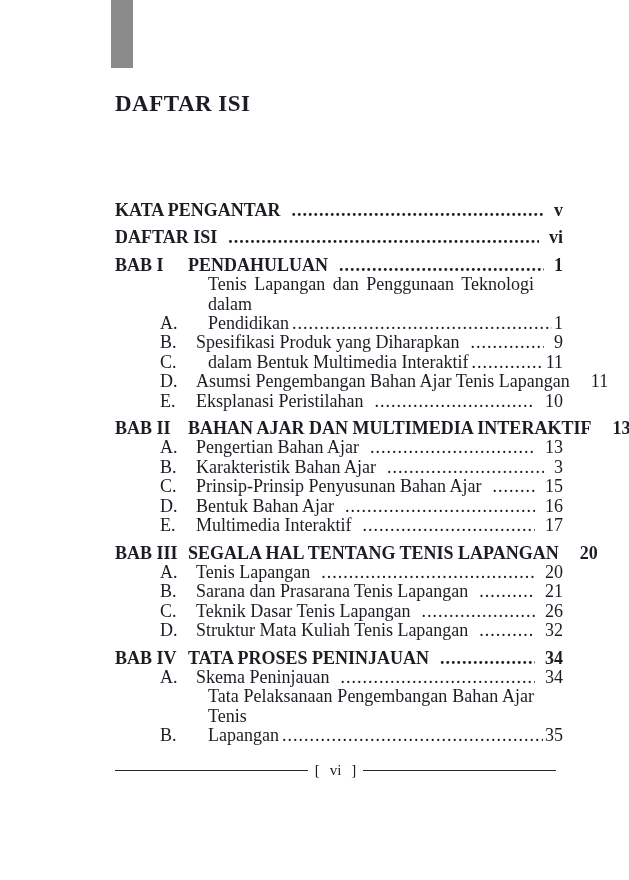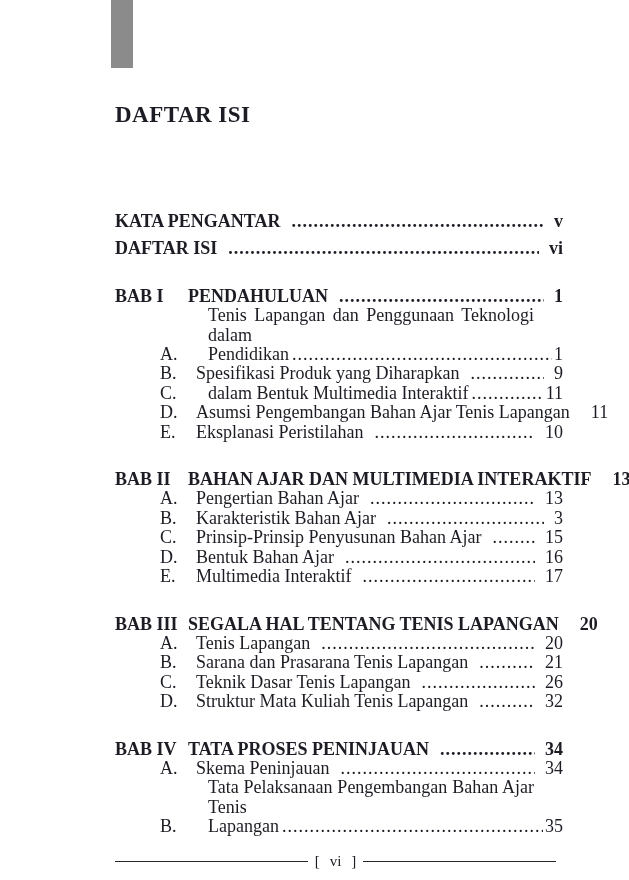--- a/index.html
+++ b/index.html
@@ -15,41 +15,41 @@
   .accent-bar {
     position: absolute;
     left: 111px;
     top: 0;
     width: 22px;
     height: 68px;
   }
   .content {
     position: absolute;
     left: 115px;
-    top: 16px;
+    top: 5px;
     width: 448px;
   }
   .doc-title {
     margin: 86px 0 0 0;
     font-size: 23px;
     line-height: 26px;
     font-weight: bold;
     letter-spacing: 0.5px;
   }
   .toc { margin-top: 84px; }
   .row {
     display: flex;
     align-items: flex-end;
     font-size: 18px;
     line-height: 19.4px;
     gap: 8px;
   }
   .row.front, .row.chapter { font-weight: bold; margin-top: 8px; }
   .row:first-child { margin-top: 0; }
-  .chapter-label { width: 65px; flex: none; margin-top: 20px; }
+  .chapter-label { width: 65px; flex: none; }
   .indent { width: 37px; flex: none; }
   .letter { width: 28px; flex: none; }
   .entry-text { flex: none; white-space: nowrap; }
   .dots {
     flex: 1;
     overflow: hidden;
     white-space: nowrap;
     letter-spacing: 1px;
     padding-left: 3px;
   }

